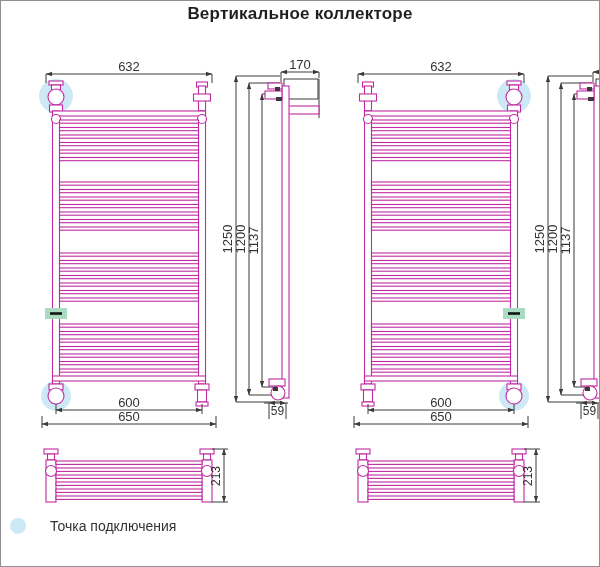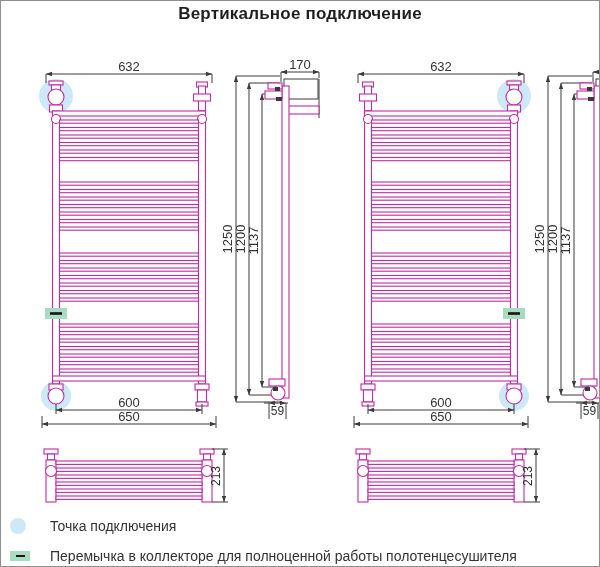--- a/index.html
+++ b/index.html
@@ -23,21 +23,21 @@
   .marker-circle{width:16px;height:16px;border-radius:50%;background:var(--highlight);}
   .marker-square{width:20px;height:10px;background:var(--jumper);
                  display:flex;align-items:center;justify-content:center;}
   .marker-dash{width:9px;height:2.5px;background:var(--jumper-dash);}
   .legend-label{font-size:14px;color:var(--text);margin-left:9px;white-space:nowrap;}
 </style>
 </head>
 <body>
 
 <div class="page">
-  <div class="title">Вертикальное подключение</div>
+  <div class="title">Вертикальное коллекторе</div>
   <div class="unit" id="unit-left">
       <svg viewBox="0 0 300 460" width="300" height="460">
         <g>
           <circle cx="22" cy="40" r="17" fill="#CDE9F6"></circle>
           <circle cx="22" cy="340" r="15" fill="#CDE9F6"></circle>
           <g>
             <line x1="12" y1="18" x2="12" y2="27" class="dl"></line>
             <line x1="178" y1="18" x2="178" y2="27" class="dl"></line>
             <line x1="12" y1="18" x2="178" y2="18" class="dl"></line>
             <polygon points="12,18 18,15.8 18,20.2" class="arr"></polygon>
@@ -355,22 +355,14 @@
         </g>
       </svg>
     </div>
   <div class="legend">
     <div class="legend-row">
       <span class="marker-wrap">
           <span class="marker-circle"></span>
         </span>
       <span class="legend-label">Точка подключения</span>
     </div>
-    <div class="legend-row">
-      <span class="marker-wrap">
-          <span class="marker-square">
-            <span class="marker-dash"></span>
-          </span>
-        </span>
-      <span class="legend-label">Перемычка в коллекторе для полноценной работы полотенцесушителя</span>
-    </div>
   </div>
 </div>
 
 </body></html>

